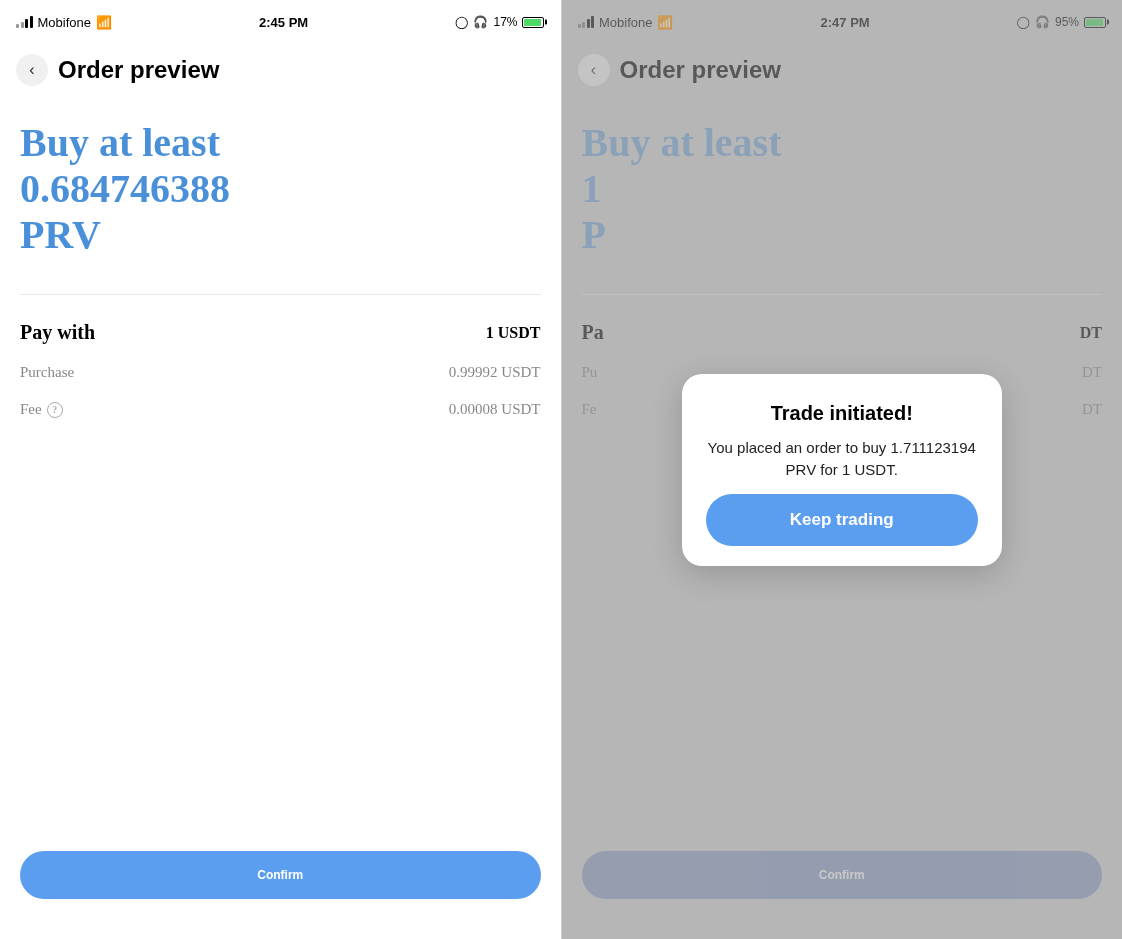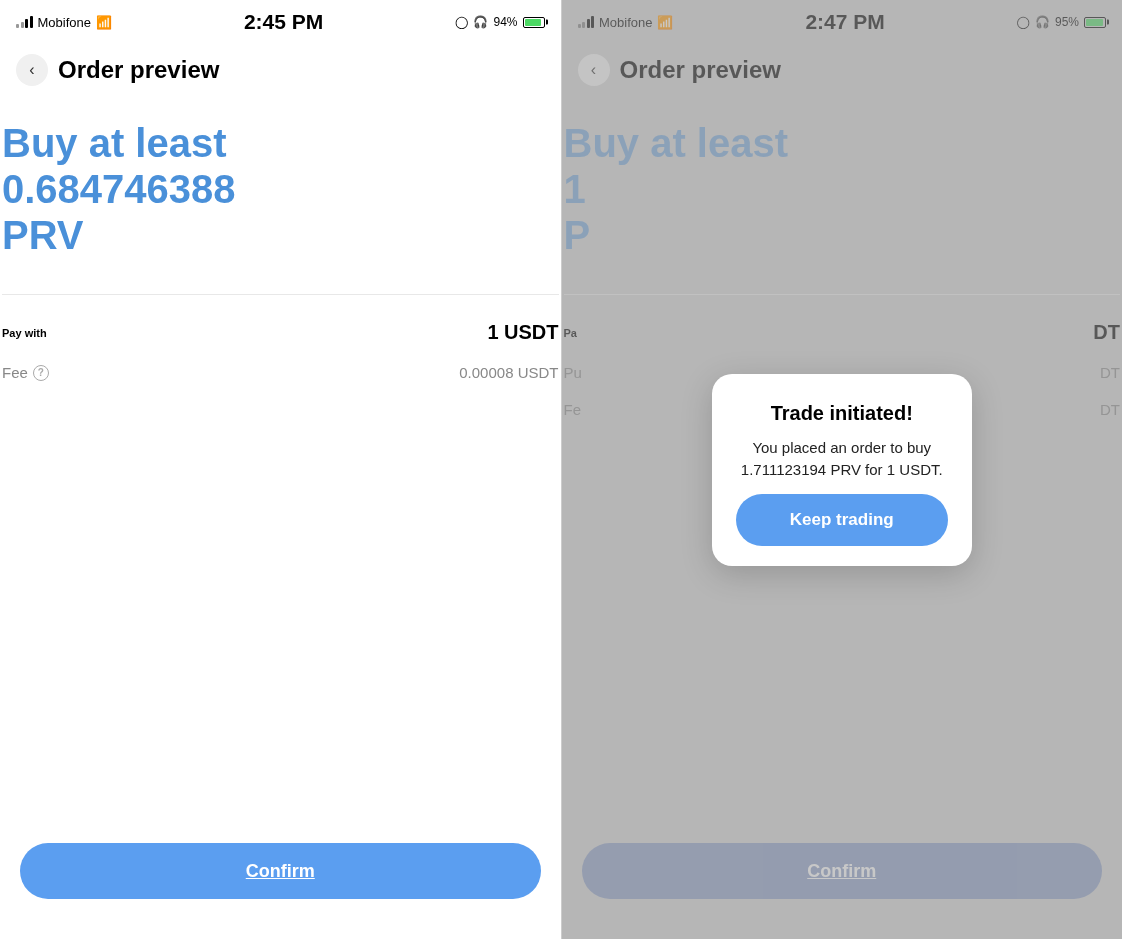--- a/index.html
+++ b/index.html
@@ -36,21 +36,21 @@
       font-weight: 500;
       color: #000;
     }
     .status-bar .left-group {
       display: flex;
       align-items: center;
       gap: 5px;
     }
     .status-bar .center-group {
       font-weight: 600;
-      font-size: 21px;
+      font-size: 13px;
     }
     .status-bar .right-group {
       display: flex;
       align-items: center;
       gap: 5px;
       font-size: 12px;
     }
 
     
     .signal-bars {
@@ -132,21 +132,22 @@
     }
     .nav-title {
       font-size: 24px;
       font-weight: 600;
       color: #000;
     }
 
     
     .content {
       flex: 1;
-      padding: 24px 2px;
+      padding: 24px 20px;
+      font-family: Liberation Serif, serif;
     }
 
     .buy-heading {
       font-size: 40px;
       font-weight: 800;
       color: #4a90d9;
       line-height: 1.15;
       margin-bottom: 36px;
     }
 
@@ -156,26 +157,26 @@
     }
 
     .detail-row {
       display: flex;
       justify-content: space-between;
       align-items: center;
       padding: 10px 0;
     }
     .detail-row.bold .label {
       font-weight: 700;
-      font-size: 11px;
+      font-size: 20px;
       color: #000;
     }
     .detail-row.bold .value {
       font-weight: 700;
-      font-size: 20px;
+      font-size: 16px;
       color: #000;
       margin-left: 29px;
     }
     .detail-row .label {
       color: #888;
       font-size: 15px;
       display: flex;
       align-items: center;
       gap: 5px;
     }
@@ -195,28 +196,27 @@
       color: #aaa;
       font-weight: 600;
     }
 
     
     .confirm-btn-wrap {
       padding: 20px 20px 40px;
     }
     .confirm-btn {
       width: 100%;
-      height: 56px;
+      height: 48px;
       border-radius: 28px;
       border: none;
-      font-size: 18px;
+      font-size: 12px;
       font-weight: 600;
       color: #fff;
       cursor: pointer;
-      text-decoration: underline;
     }
     .confirm-btn.active {
       background: #5b9ef0;
     }
     .confirm-btn.dimmed {
       background: #7a8fbf;
       opacity: 0.85;
     }
 
     
@@ -232,21 +232,21 @@
       top: 0; left: 0; right: 0; bottom: 0;
       background: rgba(160,160,160,0.55);
       display: flex;
       align-items: center;
       justify-content: center;
       z-index: 10;
     }
     .modal-card {
       background: #fff;
       border-radius: 20px;
-      width: 260px;
+      width: 320px;
       padding: 28px 24px 20px;
       display: flex;
       flex-direction: column;
       align-items: center;
       gap: 12px;
       box-shadow: 0 8px 32px rgba(0,0,0,0.18);
     }
     .modal-title {
       font-size: 20px;
       font-weight: 800;
@@ -295,21 +295,21 @@
           <span></span>
           <span></span>
       </div>
       <span>Mobifone</span>
       <span class="wifi-icon">📶</span>
     </div>
     <div class="center-group">2:45 PM</div>
     <div class="right-group">
       <span>◯</span>
       <span>🎧</span>
-      <span>94%</span>
+      <span>17%</span>
       <div class="battery-group">
         <div class="battery-bar">
           <div class="battery-fill high"></div>
         </div>
       </div>
     </div>
   </div>
 
   <div class="nav-bar">
     <div class="back-btn">
@@ -322,20 +322,24 @@
     <div class="buy-heading">
       <span>Buy at least</span><br>
       <span>0.684746388</span><br>
       <span>PRV</span>
     </div>
 
     <div class="detail-section">
       <div class="detail-row bold">
         <span class="label">Pay with</span>
         <span class="value">1 USDT</span>
+      </div>
+      <div class="detail-row">
+        <span class="label">Purchase</span>
+        <span class="value">0.99992 USDT</span>
       </div>
       <div class="detail-row">
         <span class="label">
           <span>Fee</span>
           <span class="fee-icon">?</span>
         </span>
         <span class="value">0.00008 USDT</span>
       </div>
     </div>
   </div>

